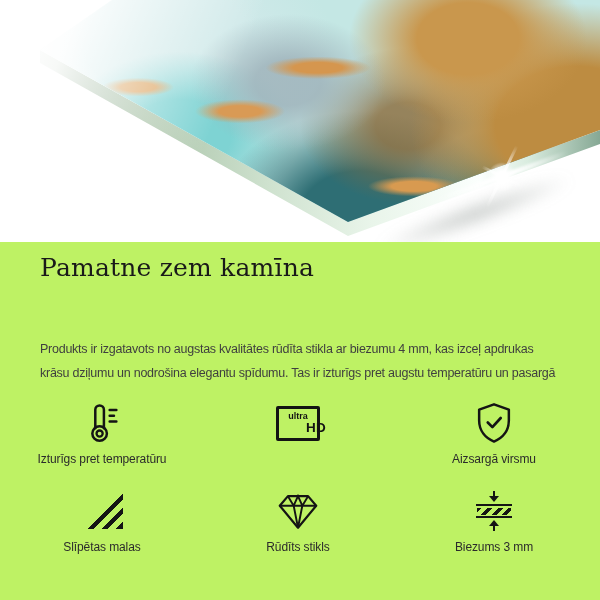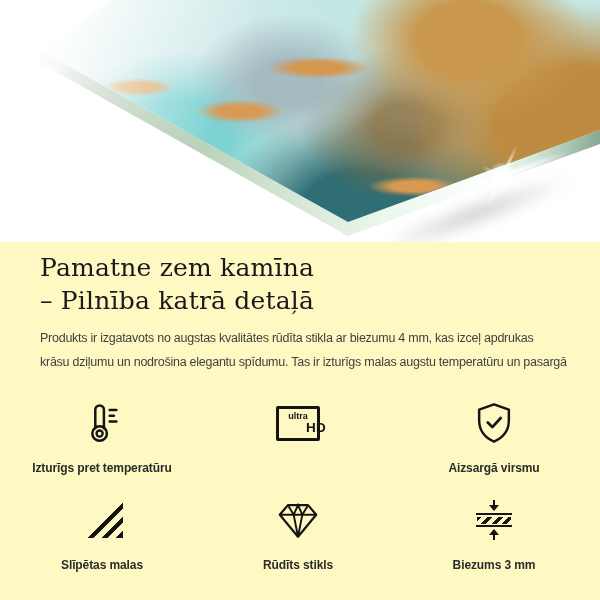--- a/index.html
+++ b/index.html
@@ -1,16 +1,16 @@
 <!DOCTYPE html>
 <html><head>
 <meta charset="utf-8">
 <style>
   html,body{margin:0;padding:0;background:#fff;}
-  .page{position:relative;width:600px;height:600px;background:#fef9c3;overflow:hidden;
+  .page{position:relative;width:600px;height:600px;background:#bef264;overflow:hidden;
         font-family:"Liberation Sans",sans-serif;}
 
   
   .hero{position:absolute;left:0;top:0;width:600px;height:242px;overflow:hidden;background:#fff;}
   .glass-shadow-right{position:absolute;left:330px;top:198px;width:290px;height:32px;
         background:radial-gradient(50% 50% at 50% 50%, rgba(105,115,110,.42), rgba(105,115,110,0) 72%);
         transform:rotate(-20deg);filter:blur(7px);}
   .glass-shadow-left{position:absolute;left:70px;top:75px;width:250px;height:26px;
         background:radial-gradient(50% 50% at 50% 50%, rgba(120,128,124,.25), rgba(120,128,124,0) 72%);
         transform:rotate(29deg);filter:blur(7px);}
@@ -50,30 +50,30 @@
         background:linear-gradient(90deg,rgba(255,255,255,0),#fff 44% 56%,rgba(255,255,255,0));
         transform:rotate(26deg);}
   .sparkle .glow{position:absolute;left:21px;top:21px;width:30px;height:30px;
         background:radial-gradient(circle,#fff 0 26%,rgba(255,255,255,0) 70%);}
 
   
   .title{position:absolute;left:40px;top:234px;color:#191919;
          font-family:"DejaVu Serif","Liberation Serif",serif;font-size:25px;line-height:33px;
          font-weight:400;letter-spacing:.2px;}
   .title span{display:block;}
-  .intro{position:absolute;left:40px;top:313px;color:#3f3f3f;font-size:12.5px;
+  .intro{position:absolute;left:40px;top:324px;color:#3f3f3f;font-size:12.5px;
          line-height:24.6px;letter-spacing:-0.25px;}
   .intro span{display:block;white-space:nowrap;}
 
   
   .features{position:absolute;left:4px;top:400px;width:588px;display:grid;
             grid-template-columns:repeat(3,1fr);row-gap:22px;}
   .feature{display:flex;flex-direction:column;align-items:center;}
   .feature-icon{height:46px;display:flex;align-items:center;justify-content:center;}
-  .feature-label{margin-top:15px;font-size:12px;color:#2b2b2b;text-align:center;letter-spacing:-0.1px;font-weight:bold;}
+  .feature-label{margin-top:6px;font-size:12px;color:#2b2b2b;text-align:center;letter-spacing:-0.1px;}
 
   .uhd{width:38px;height:29px;border:3px solid #131313;border-radius:2px;display:flex;
        flex-direction:column;align-items:center;justify-content:center;color:#131313;}
   .uhd .t{font-size:9px;font-weight:700;line-height:9px;}
   .uhd .b{font-size:13.5px;font-weight:800;line-height:13px;letter-spacing:.3px;padding-left:36px;}
 
   .stripes{width:42px;height:36px;
        background:repeating-linear-gradient(135deg,#151515 0 4.5px,rgba(0,0,0,0) 4.5px 10px);
        clip-path:polygon(0 100%,100% 0,100% 100%);}
 
@@ -102,26 +102,25 @@
     <div class="sparkle">
       <div class="streak"></div>
       <div class="ray-a"></div>
       <div class="ray-b"></div>
       <div class="glow"></div>
     </div>
   </div>
 
   <h1 class="title">
     <span>Pamatne zem kamīna</span>
-    <span>– Pilnība katrā detaļā</span>
   </h1>
 
   <p class="intro">
     <span>Produkts ir izgatavots no augstas kvalitātes rūdīta stikla ar biezumu 4 mm, kas izceļ apdrukas</span>
-    <span>krāsu dziļumu un nodrošina elegantu spīdumu. Tas ir izturīgs malas augstu temperatūru un pasargā</span>
+    <span>krāsu dziļumu un nodrošina elegantu spīdumu. Tas ir izturīgs pret augstu temperatūru un pasargā</span>
   </p>
 
   <div class="features">
 
     <div class="feature">
       <div class="feature-icon">
         <svg width="46" height="46" viewBox="0 0 48 48">
           <circle cx="21.5" cy="35" r="7.6" fill="none" stroke="#141414" stroke-width="2.6"></circle>
           <circle cx="21.5" cy="35" r="3.2" fill="none" stroke="#141414" stroke-width="2.4"></circle>
           <path d="M17 29.4 V10.2 a4.5 4.5 0 0 1 9 0 V29.4" fill="none" stroke="#141414" stroke-width="2.6" stroke-linecap="round"></path>

